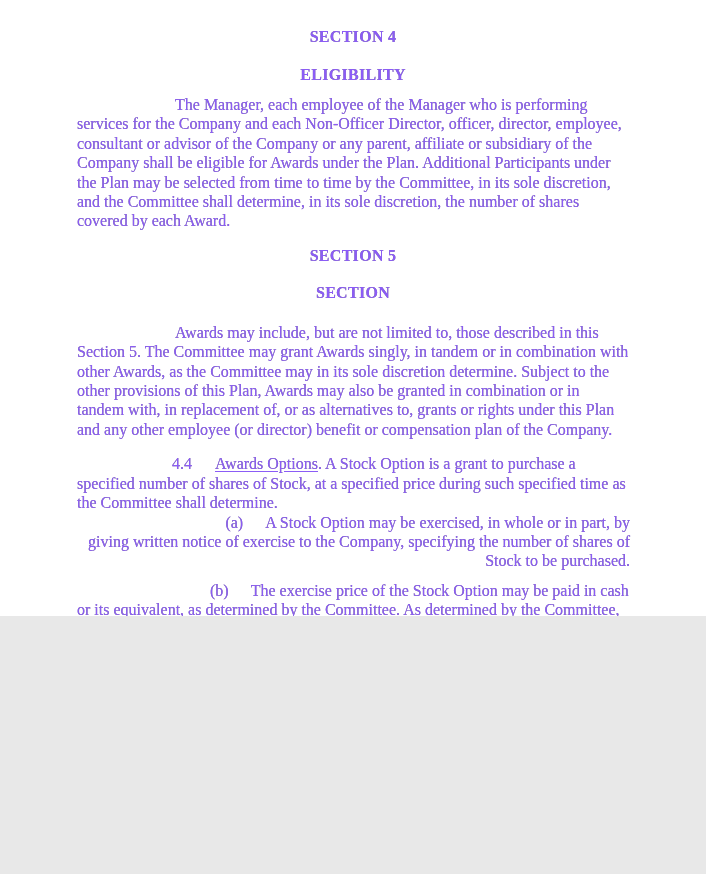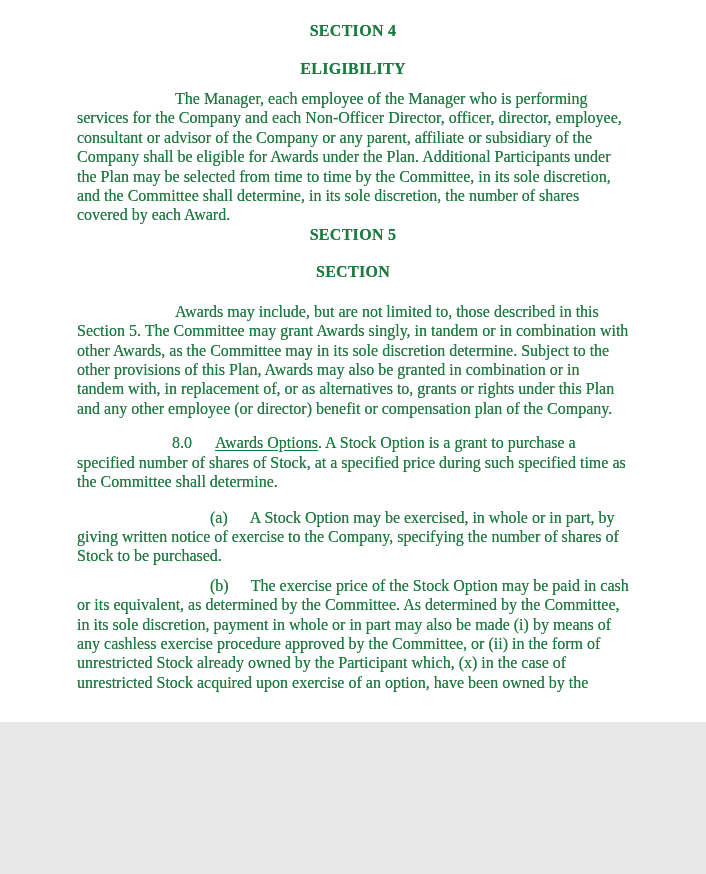--- a/index.html
+++ b/index.html
@@ -1,49 +1,49 @@
 <!DOCTYPE html>
 <html><head>
 <meta charset="utf-8">
 <style>
   * { margin: 0; padding: 0; box-sizing: border-box; }
   html, body { background: #e8e8e8; }
   .page {
     position: relative;
     width: 706px;
-    height: 722px;
+    height: 616px;
     margin: 0 auto;
     background: #ffffff;
     font-family: "Liberation Serif", "DejaVu Serif", serif;
     font-size: 16px;
     line-height: 19.4px;
-    color: #15803d;
-    padding-top: 21px;
+    color: #8b5cf6;
+    padding-top: 27px;
     overflow: hidden;
     text-shadow: 0 0 0.5px rgba(20,20,20,0.55);
   }
   .content {
     margin-left: 77px;
     width: 553px;
   }
   .heading {
     text-align: center;
     font-weight: bold;
     line-height: 20px;
     letter-spacing: 0.3px;
   }
   .heading.mt-sub4   { margin-top: 18px; }
-  .heading.mt-sec5   { }
+  .heading.mt-sec5   { margin-top: 15px; }
   .heading.mt-sub5   { margin-top: 17px; }
   .para { text-align: left; }
   .para.first-indent { text-indent: 98px; }
   .mt-para1  { margin-top: 10px; }
   .mt-para2  { margin-top: 20px; }
   .mt-c51    { margin-top: 15px; }
-  .mt-ca     { margin-top: 16px; }
+  .mt-ca     { margin-top: 0; text-align: right; }
   .mt-cb     { margin-top: 10px; }
   .tab { display: inline-block; height: 1px; }
   .tab.t-num   { width: 95px; }
   .tab.t-after { width: 23px; }
   .tab.t-sub   { width: 133px; }
   .tab.t-subafter { width: 22px; }
   .u { text-decoration: underline; text-underline-offset: 2px; }
   .page-number {
     margin-top: 69px;
     text-align: center;
@@ -65,21 +65,21 @@
   </div>
 
   <div class="heading mt-sec5">SECTION 5</div>
 
   <div class="heading mt-sub5">SECTION</div>
 
   <div class="content">
 
     <p class="para first-indent mt-para2">Awards may include, but are not limited to, those described in this Section 5.  The Committee may grant Awards singly, in tandem or in combination with other Awards, as the Committee may in its sole discretion determine.   Subject to the other provisions of this Plan, Awards may also be granted in combination or in tandem with, in replacement of, or as alternatives to, grants or rights under this Plan and any other employee (or director) benefit or compensation plan of the Company.</p>
 
-    <p class="para mt-c51"><span class="tab t-num"></span><span>8.0</span><span class="tab t-after"></span><span class="u">Awards Options</span><span>.  A Stock Option is a grant to purchase a specified number of shares of Stock, at a specified price during such specified time as the Committee shall determine.</span></p>
+    <p class="para mt-c51"><span class="tab t-num"></span><span>4.4</span><span class="tab t-after"></span><span class="u">Awards Options</span><span>.  A Stock Option is a grant to purchase a specified number of shares of Stock, at a specified price during such specified time as the Committee shall determine.</span></p>
 
     <p class="para mt-ca"><span class="tab t-sub"></span><span>(a)</span><span class="tab t-subafter"></span><span>A Stock Option may be exercised, in whole or in part, by giving written notice of exercise to the Company, specifying the number of shares of Stock to be purchased.</span></p>
 
     <p class="para mt-cb"><span class="tab t-sub"></span><span>(b)</span><span class="tab t-subafter"></span><span>The exercise price of the Stock Option may be paid in cash or its equivalent, as determined by the Committee.  As determined by the Committee, in its sole discretion, payment in whole or in part may also be made (i) by means of any cashless exercise procedure approved by the Committee, or (ii) in the form of unrestricted Stock already owned by the Participant which, (x) in the case of unrestricted Stock acquired upon exercise of an option, have been owned by the</span></p>
 
   </div>
 
   <div class="page-number">8</div>
 
 </div>

